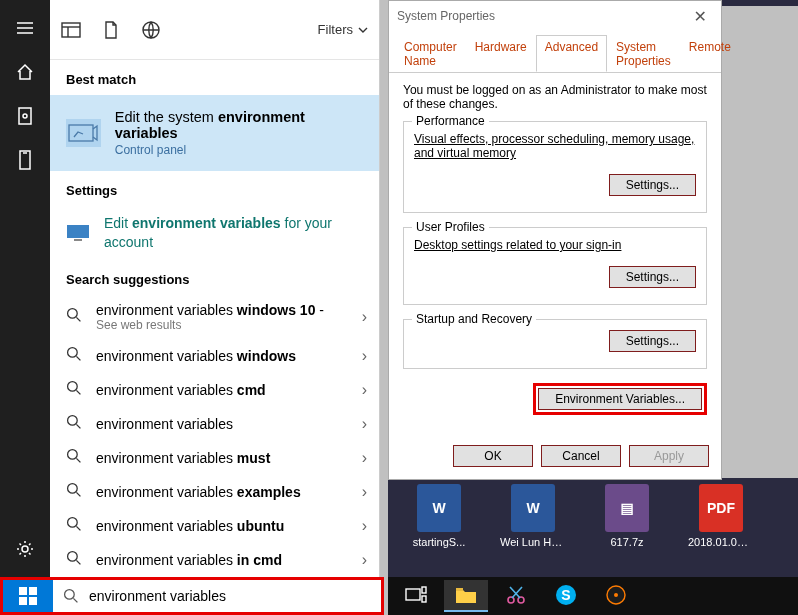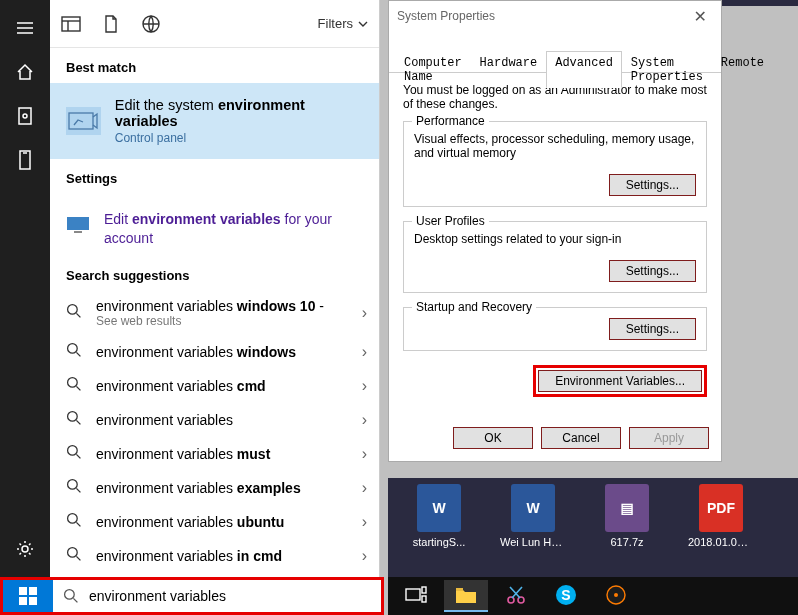--- a/index.html
+++ b/index.html
@@ -6,37 +6,37 @@
 body { width: 798px; height: 615px; overflow: hidden; position: relative; background: #c0c0c0; }
 
 
 .vbar { position: absolute; left: 0; top: 0; width: 50px; height: 615px; background: #1f1f1f; display: flex; flex-direction: column; align-items: center; padding-top: 6px; }
 .vbar .vicon { width: 50px; height: 44px; display: flex; align-items: center; justify-content: center; color: #fff; cursor: pointer; }
 .vbar .spacer { flex: 1; }
 .vbar svg { stroke: #fff; fill: none; stroke-width: 1.5; }
 
 
 .search-panel { position: absolute; left: 50px; top: 0; width: 330px; height: 577px; background: #fff; border-right: 1px solid #ccc; }
-.sp-toolbar { height: 48px; display: flex; align-items: center; padding: 0 10px; border-bottom: 1px solid #e5e5e5; gap: 18px; }
+.sp-toolbar { height: 60px; display: flex; align-items: center; padding: 0 10px; border-bottom: 1px solid #e5e5e5; gap: 18px; }
 .sp-toolbar .ticon { width: 22px; height: 22px; display: flex; align-items: center; justify-content: center; color: #333; }
 .sp-toolbar .tspacer { flex: 1; }
 .sp-toolbar .filters { font-size: 13px; color: #333; display: flex; align-items: center; gap: 4px; cursor: pointer; }
 .sp-toolbar svg { stroke: #333; fill: none; stroke-width: 1.4; }
 
 .sp-section-label { font-size: 13px; font-weight: 600; padding: 12px 16px 8px; color: #000; }
 
 .best-match { background: #cde6f7; padding: 14px 16px; display: flex; gap: 14px; align-items: center; }
 .best-match .bm-icon { width: 36px; height: 28px; background: #b0d4ef; display: flex; align-items: center; justify-content: center; }
 .best-match .bm-title { font-size: 14.5px; color: #000; }
 .best-match .bm-title b { font-weight: 700; }
 .best-match .bm-sub { font-size: 12px; color: #3b6fa0; margin-top: 2px; }
 
 .settings-item { display: flex; gap: 14px; padding: 8px 16px; align-items: center; }
 .settings-item .si-icon { width: 24px; height: 20px; display: flex; align-items: center; justify-content: center; }
-.settings-item .si-text { font-size: 14px; color: #4c1d95; line-height: 1.35; margin-top: 8px; }
+.settings-item .si-text { font-size: 14px; color: #0f766e; line-height: 1.35; }
 .settings-item .si-text b { font-weight: 700; }
 
 .sugg-list { }
 .sugg-item { display: flex; align-items: center; padding: 7px 12px 7px 16px; gap: 12px; cursor: pointer; }
 .sugg-item .mag { width: 18px; flex-shrink: 0; }
 .sugg-item .stxt { flex: 1; font-size: 14px; color: #000; }
 .sugg-item .stxt .sub { display: block; font-size: 12px; color: #777; }
 .sugg-item .chev { color: #666; font-size: 16px; }
 .sugg-item b { font-weight: 700; }
 
@@ -46,27 +46,27 @@
 .search-input-wrap { flex: 1; display: flex; align-items: center; padding: 0 10px; gap: 10px; background: #fff; }
 .search-input-wrap input { border: none; outline: none; font-size: 14px; flex: 1; background: transparent; }
 
 
 .dialog { position: absolute; left: 388px; top: 0; width: 334px; background: #fff; border: 1px solid #aaa; font-size: 12px; }
 .dlg-title { height: 30px; display: flex; align-items: center; padding: 0 8px; color: #666; }
 .dlg-title .dtspacer { flex: 1; }
 .dlg-title .close { font-size: 16px; color: #555; padding: 0 6px; cursor: pointer; }
 
 .tabs { display: flex; padding: 0 6px; border-bottom: 1px solid #ccc; margin-top: 4px; }
-.tabs .tab { padding: 4px 8px; border: 1px solid transparent; border-bottom: none; font-size: 12px; color: #000000; cursor: pointer; position: relative; top: 16px; font-family: Liberation Mono, monospace; }
+.tabs .tab { padding: 4px 8px; border: 1px solid transparent; border-bottom: none; font-size: 12px; color: #c2410c; cursor: pointer; position: relative; top: 0; }
 .tabs .tab.active { background: #fff; border-color: #ccc; border-bottom: 1px solid #fff; }
 
 .dlg-body { padding: 10px 14px 12px; }
 .dlg-note { font-size: 12px; color: #000; margin-bottom: 10px; }
 
-.group { border: 1px solid #ccc; margin-bottom: 14px; padding: 10px 10px 10px; position: relative; }
+.group { border: 1px solid #ccc; margin-bottom: 14px; padding: 10px 10px 16px; position: relative; text-decoration: underline; }
 .group .glegend { position: absolute; top: -8px; left: 8px; background: #fff; padding: 0 4px; font-size: 12px; }
 .group .gdesc { font-size: 12px; color: #000; margin-bottom: 14px; }
 .group .gbtn-row { text-align: right; }
 
 .winbtn { background: #e1e1e1; border: 1px solid #7f1d1d; padding: 3px 16px; font-size: 12px; cursor: pointer; min-width: 80px; }
 .winbtn:disabled { color: #999; }
 
 .env-row { text-align: right; margin: 8px 0 10px; }
 .env-highlight { display: inline-block; border: 3px solid #e60000; padding: 2px; }
 

